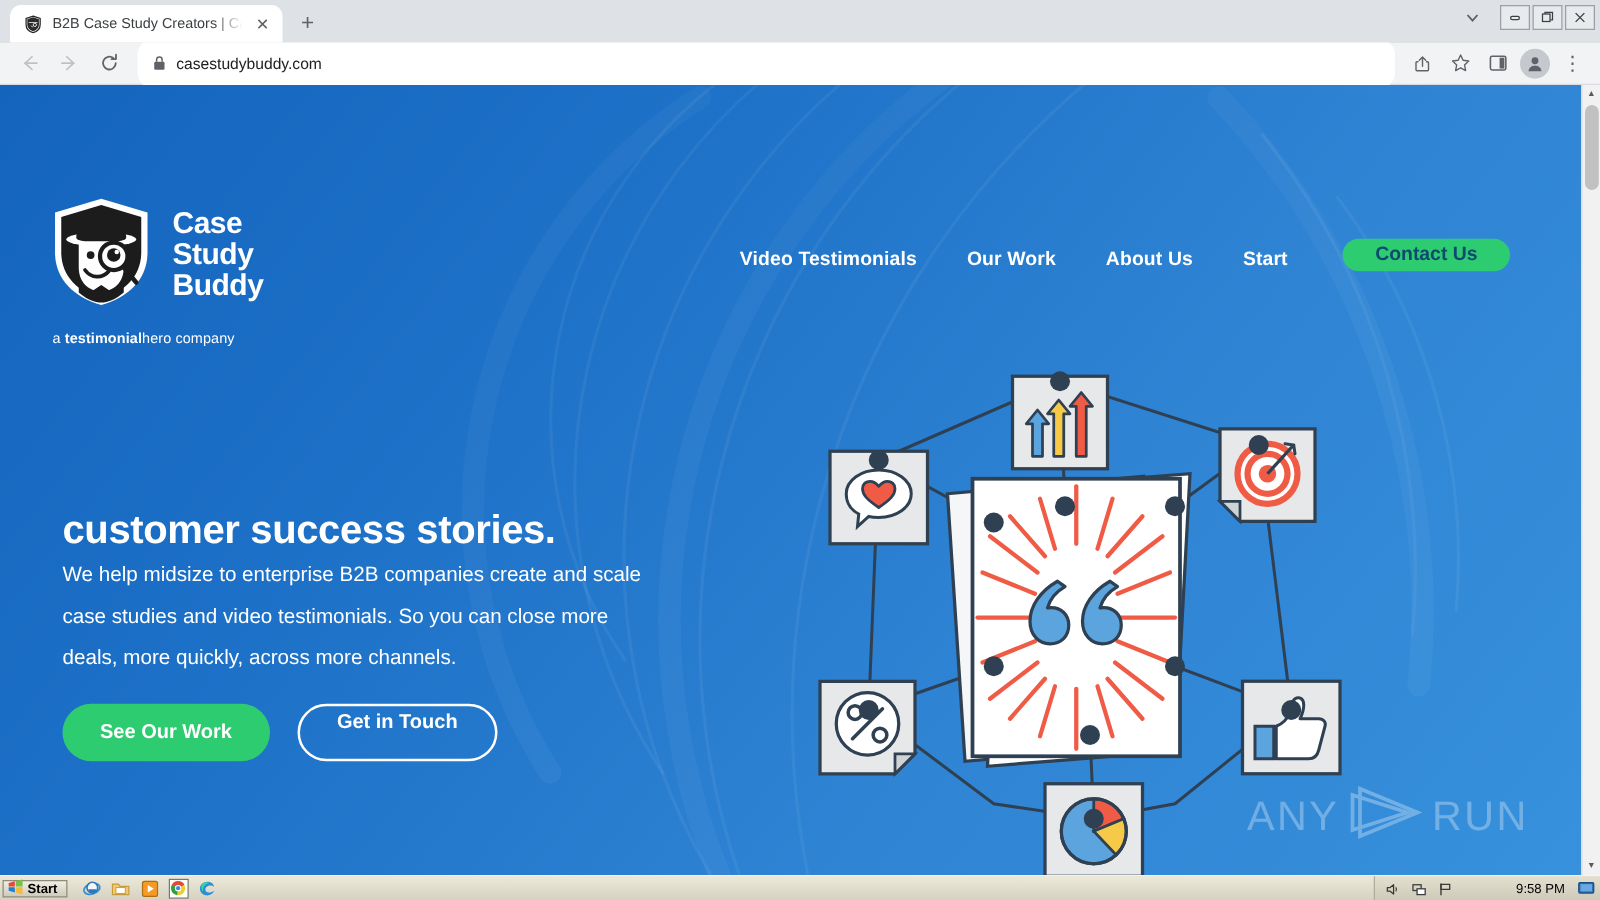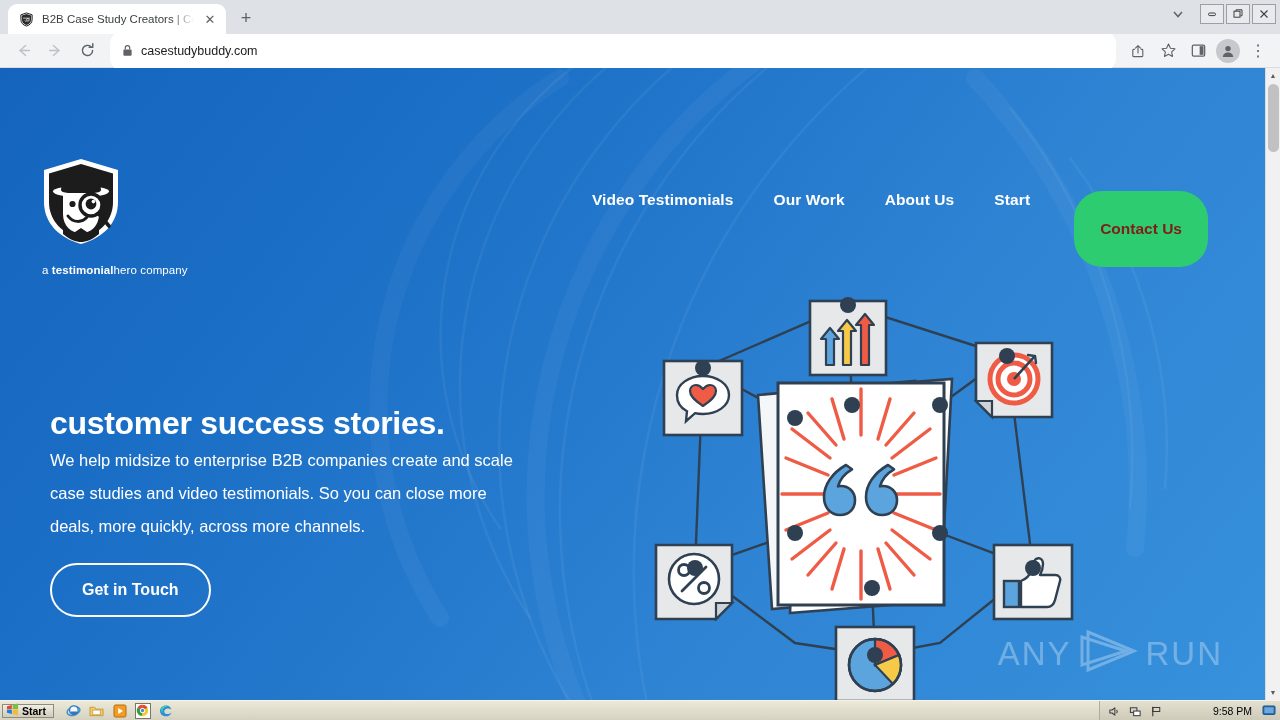--- a/index.html
+++ b/index.html
@@ -144,30 +144,30 @@
     line-height: 1.03; letter-spacing: -0.4px;
   }
   .logo-tagline {
     color: #fff; font-size: 11.5px; letter-spacing: .1px;
     margin-top: 8px; margin-left: 4px;
   }
   .logo-tagline b { font-weight: bold; }
 
   .site-nav {
     position: absolute; right: 42px; top: 123px;
-    display: flex; align-items: flex-start; gap: 40px;
+    display: flex; align-items: flex-end; gap: 40px;
   }
   .nav-link {
     color: #fff; font-size: 15.5px; font-weight: 600;
     letter-spacing: .1px; white-space: nowrap;
   }
   .cta-contact {
-    background: #2ecc71; color: #7f1d1d;
+    background: #2ecc71; color: #0c4a6e;
     font-size: 15.5px; font-weight: 600;
-    padding: 29px 26px; border-radius: 28px;
+    padding: 4px 26px; border-radius: 28px;
     white-space: nowrap; margin-left: 4px;
   }
 
   
   .hero-left {
     position: absolute; left: 50px; top: 295px;
     width: 480px;
   }
   .hero-h1 {
     color: #fff; font-size: 32px; font-weight: bold;
@@ -180,21 +180,21 @@
   .hero-btns { display: flex; gap: 22px; margin-top: 20px; }
   .btn-primary {
     background: #2ecc71; color: #fff;
     font-size: 16px; font-weight: 600;
     padding: 14px 30px; border-radius: 28px;
   }
   .btn-ghost {
     background: transparent; color: #fff;
     border: 2px solid #fff;
     font-size: 16px; font-weight: 600;
-    padding: 16px 30px; border-radius: 28px;
+    padding: 4px 30px; border-radius: 28px;
   }
 
   
   .hero-art {
     position: absolute; left: 640px; top: 215px;
     width: 450px; height: 440px;
   }
 
   
   .watermark {
@@ -378,40 +378,46 @@
                 <circle cx="53" cy="48" r="5.4" fill="#1c1c1c"></circle>
                 <circle cx="55.4" cy="45.6" r="1.8" fill="#fff"></circle>
                 <path d="M61 58 L71 70" stroke="#1c1c1c" stroke-width="3.6" stroke-linecap="round"></path>
 
                 <circle cx="34.5" cy="48" r="3.1" fill="#1c1c1c"></circle>
                 <path d="M30 60 c5 7 14 7 19 1" fill="none" stroke="#1c1c1c" stroke-width="3" stroke-linecap="round"></path>
 
                 <path d="M25 72 l9 6 l9-6 l9 6 l9-6 v6 c-7 6-13 8-18 8 s-11-2-18-8 Z" fill="#1c1c1c"></path>
               </svg>
             </span>
+            <span class="logo-words">
+              <span>Case</span><br>
+              <span>Study</span><br>
+              <span>Buddy</span>
+            </span>
           </div>
           <div class="logo-tagline"><span>a </span><b>testimonial</b><span>hero company</span></div>
         </div>
 
         <nav class="site-nav">
           <a class="nav-link">Video Testimonials</a>
           <a class="nav-link">Our Work</a>
           <a class="nav-link">About Us</a>
           <a class="nav-link">Start</a>
           <span class="cta-contact">Contact Us</span>
         </nav>
       </div>
 
       <div class="hero-left">
         <h1 class="hero-h1">
           <br>
           <span>customer success stories.</span>
         </h1>
         <p class="hero-sub">We help midsize to enterprise B2B companies create and scale case studies and video testimonials. So you can close more deals, more quickly, across more channels.</p>
         <div class="hero-btns">
+          <span class="btn-primary">See Our Work</span>
           <span class="btn-ghost">Get in Touch</span>
         </div>
       </div>
 
       <div class="hero-art">
         <svg width="450" height="440" viewBox="0 0 450 440">
           <defs>
             <g id="dot">
                 <circle r="8" fill="#2e4052"></circle>
               </g>

